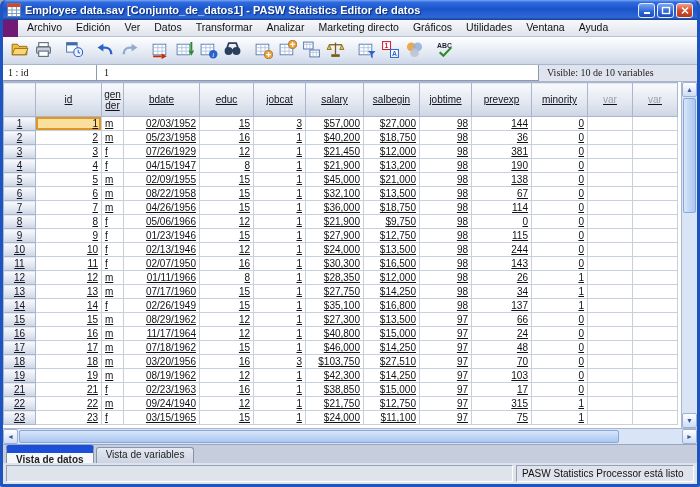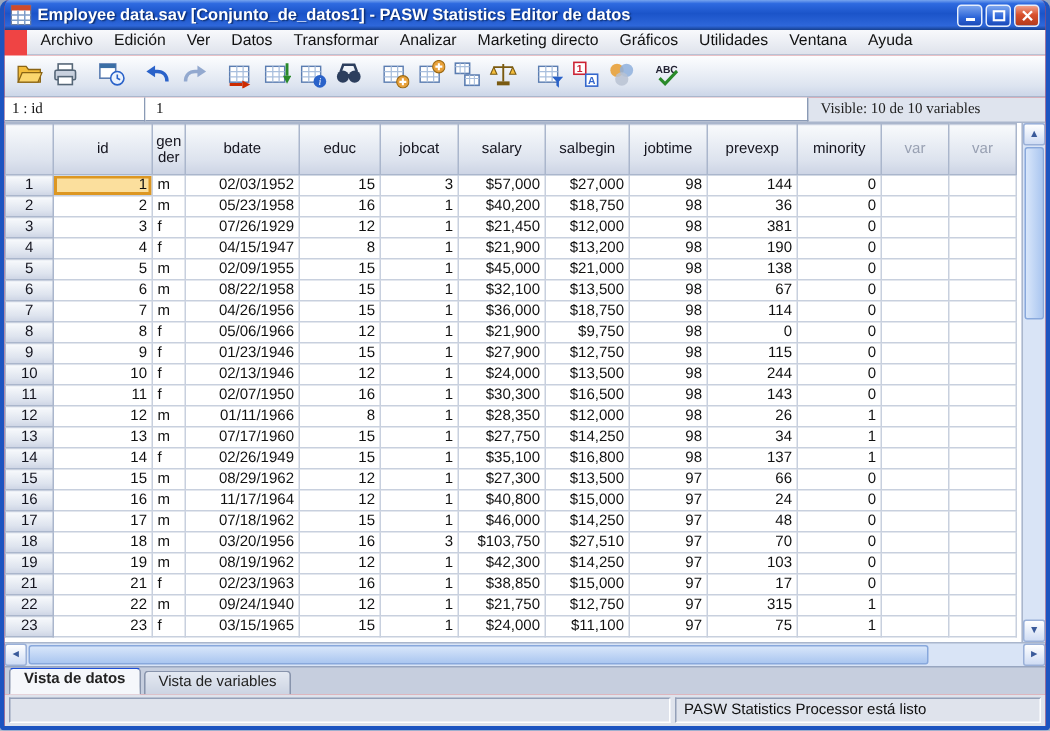--- a/index.html
+++ b/index.html
@@ -1,19 +1,19 @@
 <!DOCTYPE html>
 <html><head>
 <meta charset="utf-8">
 <style>
   html,body{margin:0;padding:0;background:#9aa8c0;}
   *{box-sizing:border-box;}
   body{width:700px;height:487px;font-family:"Liberation Sans",sans-serif;font-size:10px;color:#111;}
   .window{width:700px;height:487px;display:flex;flex-direction:column;overflow:hidden;
-    border:3px solid #1d54c0;border-top:none;border-radius:6px 6px 3px 3px;background:#ef4444;}
+    border:3px solid #1d54c0;border-top:none;border-radius:6px 6px 3px 3px;background:#701a75;}
   
   .titlebar{flex:0 0 20px;display:flex;align-items:center;gap:4px;padding:0 4px;
     background:linear-gradient(180deg,#77a5ef 0%,#2e6ae0 12%,#1b54c9 45%,#2e67da 86%,#16408f 100%);}
   .appicon{width:14px;height:14px;display:inline-flex;}
   .title{flex:1;color:#fff;font-weight:bold;font-size:11px;white-space:nowrap;overflow:hidden;
     text-shadow:1px 1px 1px #0a2a6a;}
   .winbtns{display:flex;gap:2px;}
   .winbtn{width:17px;height:15px;border-radius:3px;border:1px solid #e6eefc;display:inline-flex;
     align-items:center;justify-content:center;background:linear-gradient(#7ba4ee,#2b64d8 60%,#1b4ab8);}
   .winbtn.close{background:linear-gradient(#f0a18c,#d8502c 45%,#b33a1c);}
@@ -28,21 +28,21 @@
   .tbtn{width:24px;height:24px;display:flex;align-items:center;justify-content:center;border-radius:2px;}
   .tbtn.gap{margin-right:7px;}
   .tbtn svg{width:19px;height:19px;}
   
   .cellref{flex:0 0 17px;display:flex;align-items:stretch;background:#dfe4ee;border-bottom:1px solid #aab6cc;font-family:Liberation Serif, serif;}
   .refbox{width:94px;background:#fff;border-right:1px solid #8a9ab5;border-bottom:1px solid #8a9ab5;padding:2px 5px;}
   .editbox{flex:1;background:#fff;border-right:1px solid #8a9ab5;border-bottom:1px solid #8a9ab5;padding:2px 7px;}
   .visbox{width:158px;padding:2px 8px;text-align:left;color:#222;}
   
   .gridwrap{flex:1;min-height:0;display:flex;background:#fff;overflow:hidden;}
-  .gridarea{flex:1;overflow:hidden;background:#fff;}
+  .gridarea{flex:1;overflow:hidden;background:#fff;text-decoration:underline;}
   table{border-collapse:collapse;table-layout:fixed;width:674px;font-size:10px;}
   thead th{height:34px;vertical-align:middle;text-align:center;font-weight:normal;color:#14141e;
     background:linear-gradient(#f8fafc,#dde3ee 70%,#ccd4e4);border:1px solid #aab6cc;padding:0 1px;}
   thead th.gender{word-break:break-all;white-space:normal;line-height:11px;}
   thead th.var-col{color:#98a0b2;}
   tbody th.rowhdr{height:14px;line-height:13px;font-weight:normal;text-align:center;color:#14141e;
     background:linear-gradient(#f8fafc,#dde3ee 70%,#ccd4e4);border:1px solid #aab6cc;padding:0;}
   tbody td{height:14px;line-height:13px;border:1px solid #c8d0de;padding:0 3px;white-space:nowrap;
     overflow:hidden;background:#fff;}
   td.ar{text-align:right;} td.al{text-align:left;}
@@ -56,26 +56,26 @@
   .htrack{flex:1;position:relative;}
   .hthumb{position:absolute;left:1px;top:1px;bottom:1px;width:600px;border-radius:2px;
     background:linear-gradient(#d8e6fa,#aac6f0);border:1px solid #88a8dc;}
   .sbtn{width:15px;height:15px;flex:0 0 15px;display:flex;align-items:center;justify-content:center;
     font-size:7px;color:#3a5a9a;background:linear-gradient(#ffffff,#cfdcf4);border:1px solid #9ab0d8;border-radius:2px;}
   
   .tabsbar{flex:0 0 19px;background:#c6cede;border-top:1px solid #98a6c0;display:flex;align-items:flex-end;
     padding-left:3px;gap:2px;}
   .tab{height:16px;padding:1px 9px 0;font-size:10px;white-space:nowrap;color:#222;
     background:linear-gradient(#e4e9f2,#ccd3e2);border:1px solid #8894ac;border-bottom:none;border-radius:3px 3px 0 0;}
-  .tab.active{height:18px;background:#f5f7fb;font-weight:bold;border-top:1px solid #1d4ed8;}
+  .tab.active{height:18px;background:#f5f7fb;font-weight:bold;border-top:8px solid #1d4ed8;}
   
   .statusbar{flex:0 0 20px;background:#dfe3ec;display:flex;gap:3px;padding:2px 3px;align-items:stretch;}
   .spanel{border:1px solid;border-color:#94a0b8 #ffffff #ffffff #94a0b8;background:#dfe3ec;}
   .spanel.grow{flex:1;}
-  .spanel.msg{width:244px;padding:2px 5px;white-space:nowrap;overflow:hidden;}
+  .spanel.msg{width:178px;padding:2px 5px;white-space:nowrap;overflow:hidden;}
 </style>
 </head>
 <body>
 
 <div class="window">
 
   <div class="titlebar">
     <span class="appicon">
       <svg viewBox="0 0 14 14">
           <rect x="0.5" y="0.5" width="13" height="13" fill="#fff" stroke="#6b7da0"></rect>

